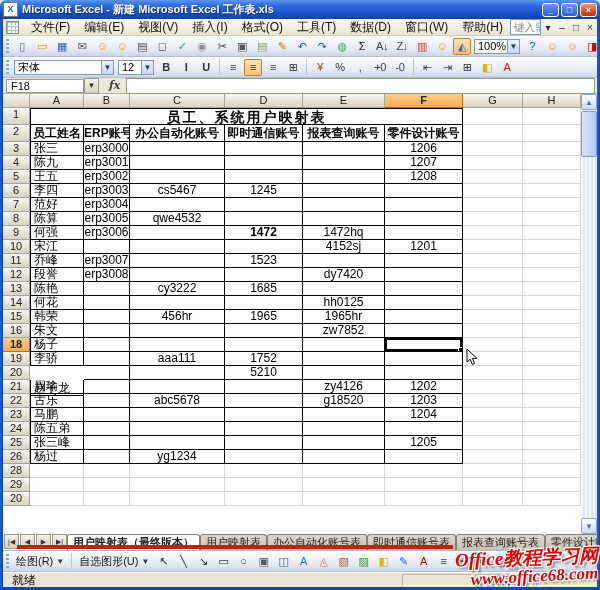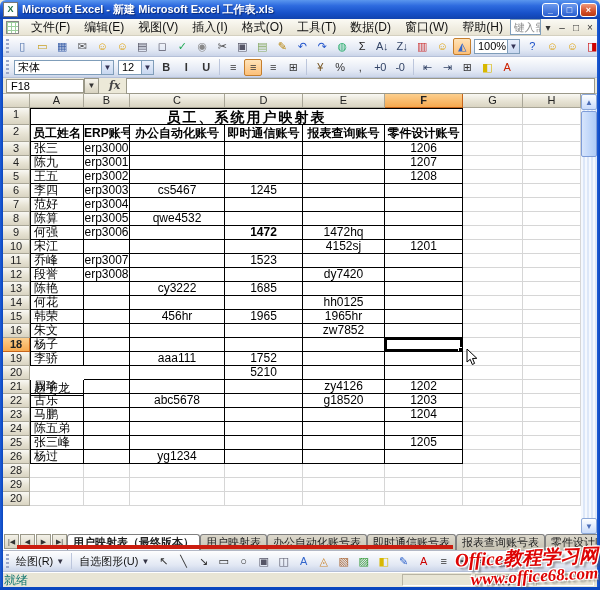--- a/index.html
+++ b/index.html
@@ -108,21 +108,21 @@
   .redline{position:absolute;left:14px;bottom:1px;width:436px;height:4px;background:#CB1D0F;z-index:4;}
 
   
   .tbar.draw{top:551px;}
   .tbtn{display:flex;align-items:center;font-size:11px;padding:1px 4px;white-space:nowrap;flex:none;color:#111;}
   .tbtn .da2{font-size:8px;margin-left:3px;color:#334;}
 
   
   .statusbar{position:absolute;left:3px;top:572px;width:594px;height:15px;background:#E8E5D5;
     border-top:1px solid #FFF;display:flex;align-items:center;font-size:12px;box-sizing:border-box;}
-  .sready{padding-left:1px;color:#0f766e;text-align:right;}
+  .sready{padding-left:9px;color:#000000;text-align:right;}
   .sseg{height:12px;border:1px solid;border-color:#B8B4A4 #FFF #FFF #B8B4A4;margin-right:3px;
     font-size:11px;text-align:center;line-height:11px;color:#222;box-sizing:border-box;flex:none;}
 
   
   .wm{position:absolute;right:2px;top:548px;z-index:9;text-align:right;pointer-events:none;}
   .wm .l1{font-family:"Liberation Serif",serif;font-weight:bold;font-style:italic;font-size:19px;
     color:#DE0404;transform:rotate(-2deg);display:block;line-height:19px;
     text-shadow:-1px -1px 0 #fff,1px -1px 0 #fff,-1px 1px 0 #fff,1px 1px 0 #fff,3px 3px 2px rgba(90,90,90,.6);}
   .wm .l2{font-family:"Liberation Serif",serif;font-weight:bold;font-style:italic;font-size:17px;
     color:#DE0404;transform:rotate(-3deg);display:block;line-height:17px;margin-top:1px;

